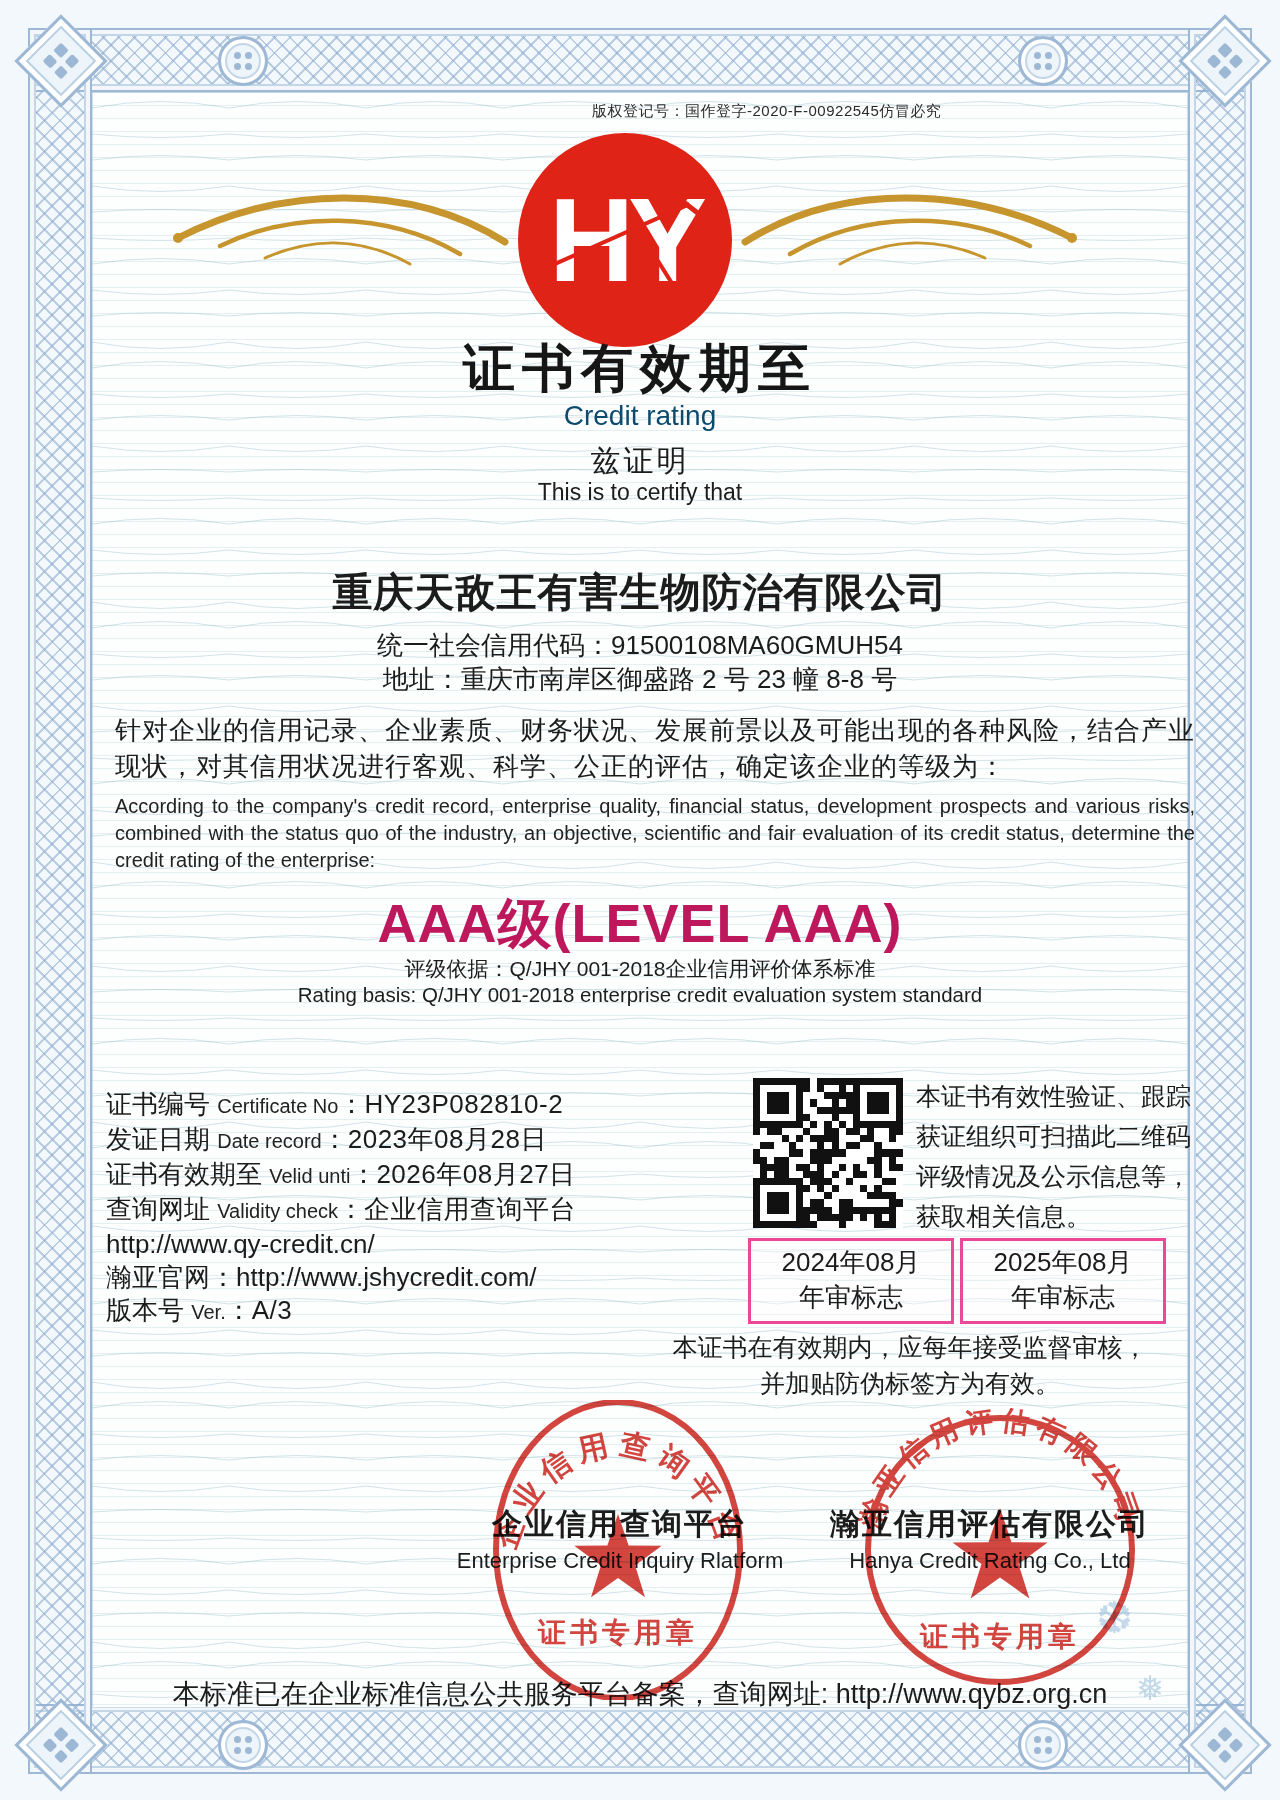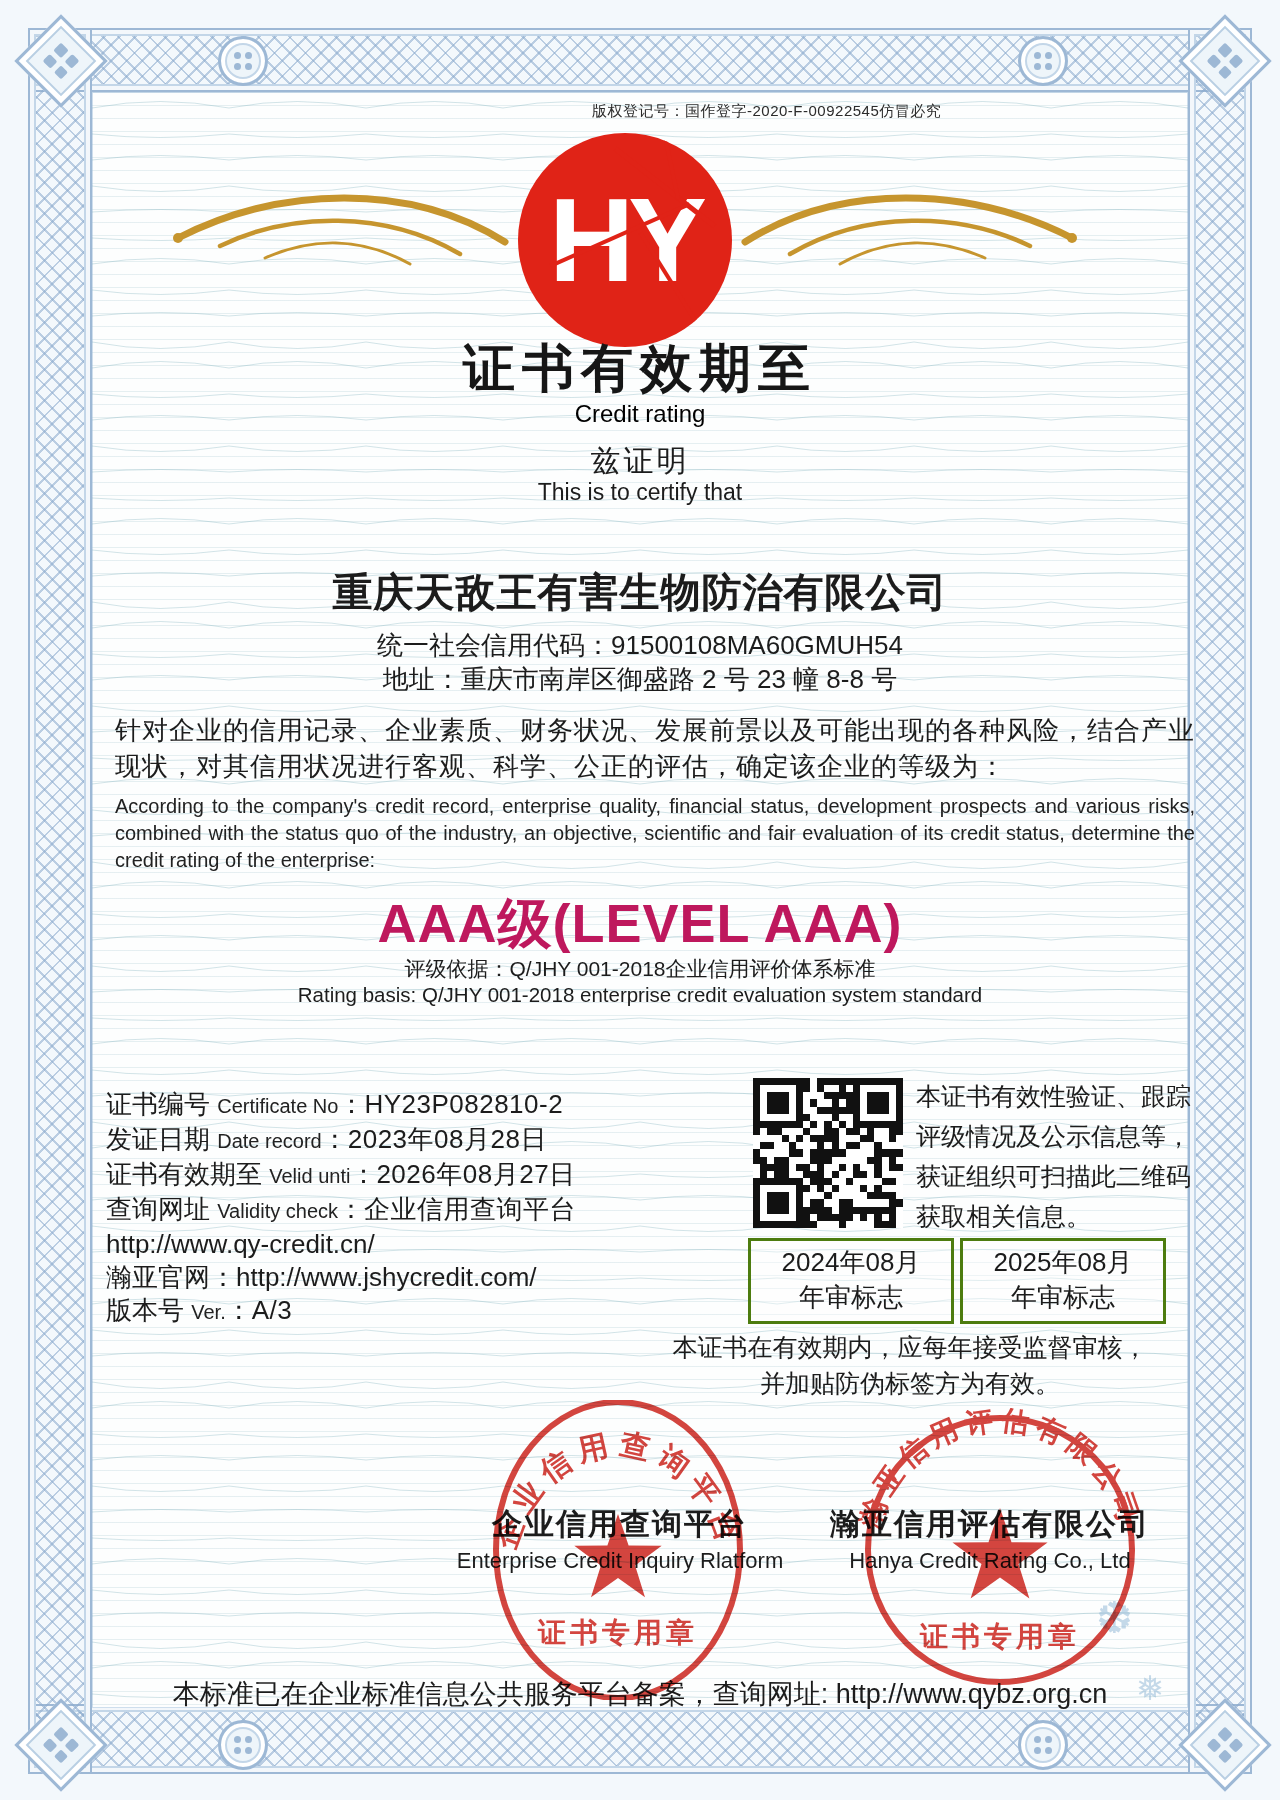--- a/index.html
+++ b/index.html
@@ -67,21 +67,21 @@
   }
   .crack{position:absolute;background:#e02317;}
   .k1{left:84px;top:52px;width:126px;height:5px;transform:rotate(38deg);}
   .k2{left:26px;top:100px;width:152px;height:4px;transform:rotate(-24deg);}
   .k3{left:98px;top:142px;width:104px;height:4px;transform:rotate(58deg);}
   .k4{left:118px;top:30px;width:70px;height:4px;transform:rotate(78deg);}
   .flourish{top:180px;width:350px;height:115px;}
   .fl{left:160px;} .fr{left:740px;transform:scaleX(-1);}
   .flourish path{fill:none;stroke:#c6952e;stroke-linecap:round;}
   .title-cn{top:334px;font-size:52px;font-weight:700;letter-spacing:7px;color:#161616;}
-  .title-en{top:400px;font-size:24px;color:#000000;}
+  .title-en{top:400px;font-size:28px;color:#0c4a6e;}
   .certify-cn{top:441px;font-size:30px;letter-spacing:3px;}
   .certify-en{top:479px;font-size:23px;}
   .company{top:565px;font-size:40px;font-weight:800;letter-spacing:1px;}
   .code-line{top:628px;font-size:26px;font-weight:500;}
   .addr-line{top:662px;font-size:26px;font-weight:500;}
   .stmt{left:100px;width:1080px;text-align:justify;margin-left:15px;}
   .stmt-cn{top:712px;font-size:26px;line-height:36px;letter-spacing:1px;}
   .stmt-en{top:793px;font-size:20px;line-height:27px;color:#222;}
   .rating{top:888px;font-size:54px;font-weight:800;color:#be185d;letter-spacing:1px;}
   .basis-cn{top:955px;font-size:21px;}
@@ -90,21 +90,21 @@
   .detail-line{font-size:26px;line-height:33px;white-space:nowrap;}
   .detail-line .en{font-size:20px;color:#222;}
   .detail-line .val{letter-spacing:.5px;}
   .qr{
     left:753px;top:1078px;width:150px;height:150px;
     display:grid;grid-template-columns:repeat(21,1fr);grid-template-rows:repeat(21,1fr);
     background:#fff;
   }
   .qr i{display:block;} .qr i.d{background:#111;}
   .qr-note{left:916px;top:1076px;width:276px;font-size:25px;line-height:40px;}
-  .ybox{width:200px;height:76px;border:3px solid #4d7c0f;text-align:center;
+  .ybox{width:200px;height:76px;border:3px solid #ec4899;text-align:center;
     font-size:26px;line-height:35px;padding-top:4px;background:rgba(255,255,255,.35);}
   .yb1{left:748px;top:1238px;} .yb2{left:960px;top:1238px;}
   .sup-note{left:652px;top:1332px;width:516px;text-align:center;font-size:25px;line-height:30px;}
   .sup-note div{margin-bottom:6px;}
   .issuer-cn{width:400px;text-align:center;top:1504px;font-size:30px;font-weight:700;letter-spacing:2px;}
   .issuer-en{width:400px;text-align:center;top:1548px;font-size:22px;}
   .i-l{left:420px;} .i-r{left:790px;}
   .seal{z-index:6;opacity:.88;mix-blend-mode:multiply;}
   .seal-l{left:490px;top:1400px;} .seal-r{left:858px;top:1408px;}
   .seal .ring{fill:none;stroke:#cf2b24;stroke-width:6;}
@@ -752,22 +752,22 @@
       <i class=""></i>
       <i class=""></i>
       <i class=""></i>
       <i class="d"></i>
       <i class="d"></i>
       <i class="d"></i>
       <i class=""></i>
     </div>
   <div class="abs qr-note">
     <div>本证书有效性验证、跟踪</div>
+    <div>获证组织可扫描此二维码</div>
     <div>评级情况及公示信息等，</div>
-    <div>获证组织可扫描此二维码</div>
     <div>获取相关信息。</div>
   </div>
 
   <div class="abs ybox yb1">
     <div>2024年08月</div>
     <div>年审标志</div>
   </div>
   <div class="abs ybox yb2">
     <div>2025年08月</div>
     <div>年审标志</div>

